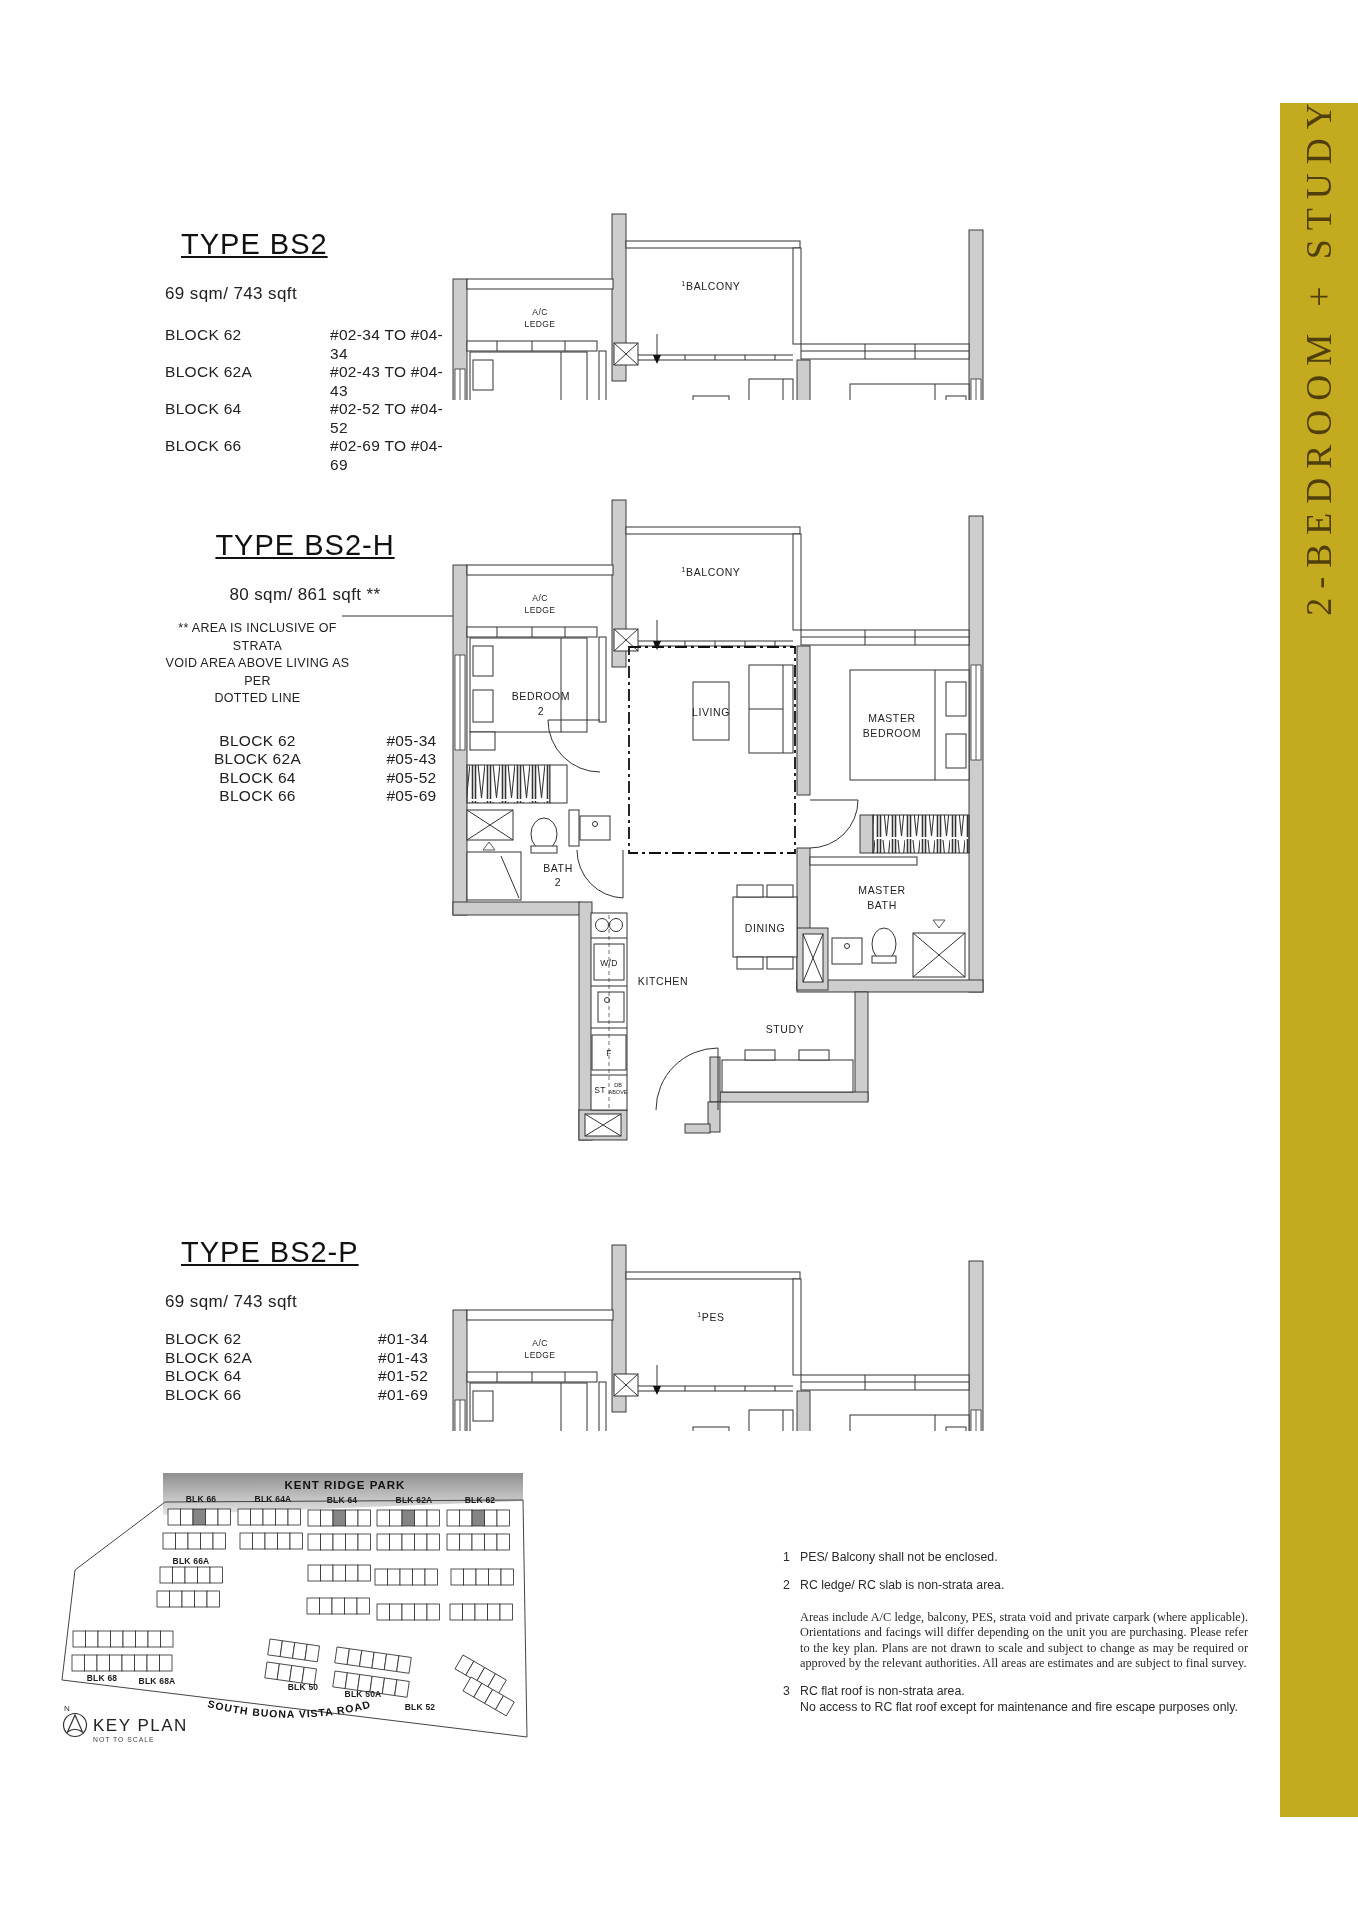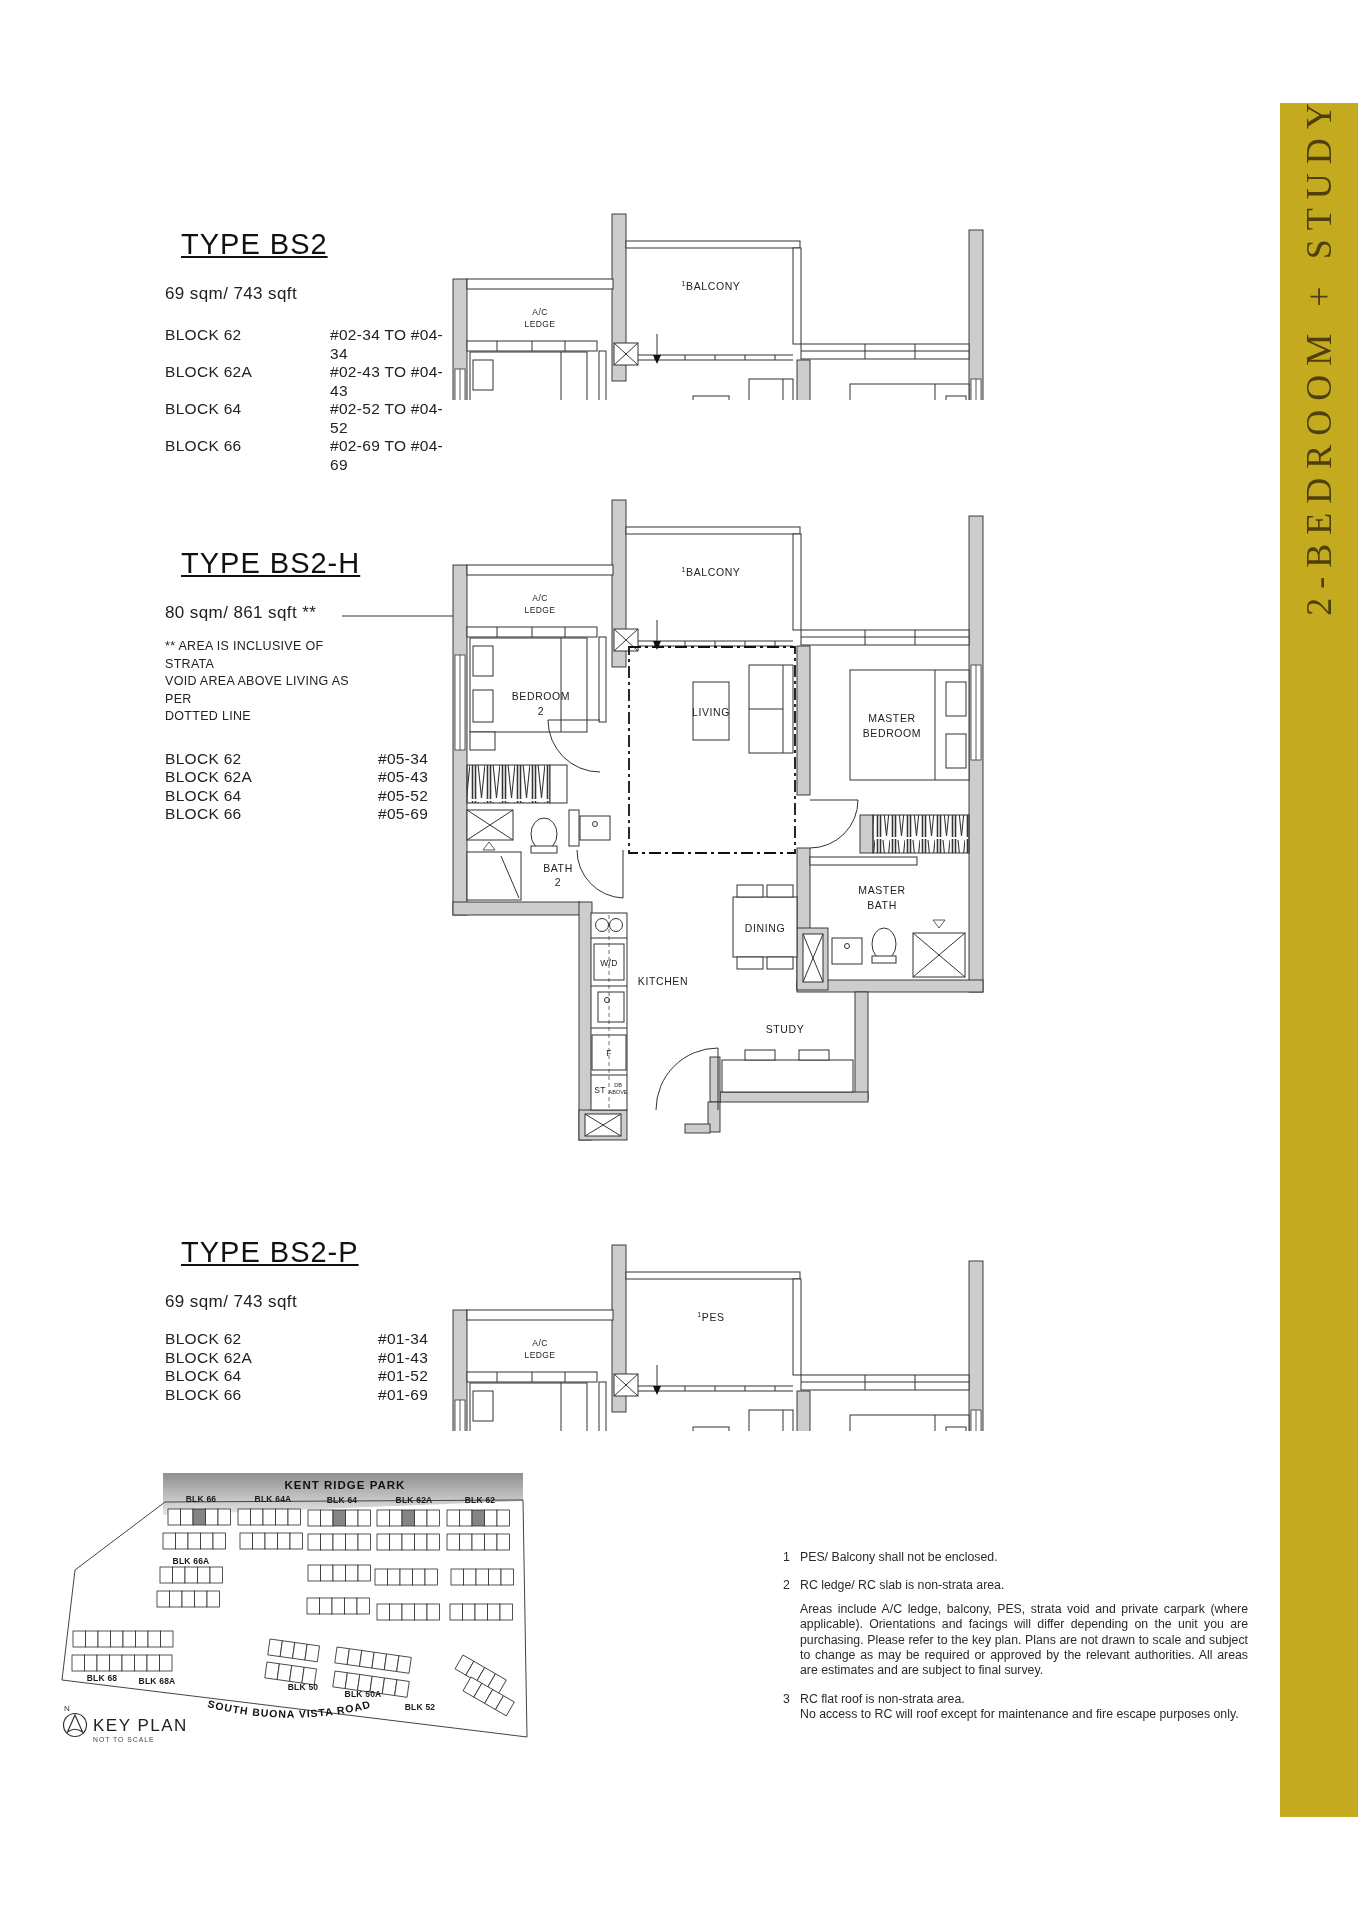--- a/index.html
+++ b/index.html
@@ -4,21 +4,21 @@
 <style>
   html,body{margin:0;padding:0;background:#fff;}
   .page{position:relative;width:1358px;height:1920px;background:#ffffff;overflow:hidden;
         font-family:"Liberation Sans",sans-serif;color:#1c1c1c;}
   
   .sidebar{position:absolute;left:1280px;top:103px;width:78px;height:1714px;}
   .sidebar-text{position:absolute;left:50%;top:252px;transform:translate(-50%,-50%) rotate(-90deg);
         white-space:nowrap;font-family:"Liberation Serif",serif;font-size:36px;letter-spacing:9px;}
   
   .type-sec{position:absolute;left:165px;width:280px;}
-  #sec-bs2{top:213px;} #sec-bs2h{top:532px;} #sec-bs2p{top:1221px;}
+  #sec-bs2{top:213px;} #sec-bs2h{top:514px;text-align:center;} #sec-bs2p{top:1221px;}
   .type-title{font-size:29px;font-weight:normal;letter-spacing:1px;margin:16px;line-height:30px;color:#111;text-decoration:underline;}
   .type-area{font-size:17px;margin-top:25px;letter-spacing:.4px;color:#222;}
   .type-note{font-size:12.5px;line-height:17.5px;letter-spacing:.3px;margin-top:15px;color:#222;width:185px;}
   .blk-list{margin-top:22px;}
   #sec-bs2h .blk-list{margin-top:24px;} #sec-bs2p .blk-list{margin-top:18px;}
   .blk-row{display:grid;grid-template-columns:137px auto;font-size:15.5px;line-height:18.5px;
         letter-spacing:.3px;color:#222;gap:28px;}
   .wide .blk-row{grid-template-columns:185px auto;}
   
   .plan{position:absolute;}
@@ -28,21 +28,21 @@
   #keyplan  {left:35px; top:1465px;}
   svg text{font-family:"Liberation Sans",sans-serif;}
   .rlabel{font-size:10.5px;fill:#222;letter-spacing:.6px;text-anchor:middle;}
   .rlabel-s{font-size:8.5px;fill:#222;letter-spacing:.4px;text-anchor:middle;}
   .tiny{font-size:5.5px;fill:#222;text-anchor:middle;}
   
   .footnotes{position:absolute;left:783px;top:1550px;width:465px;font-size:12.3px;line-height:15.4px;color:#2a2a2a;}
   .fn-item{display:grid;grid-template-columns:17px auto;margin-top:13px;}
   .fn-item:first-child{margin-top:0;}
   .fn-para{text-align:justify;}
-  .fn-para.gap{margin-top:8px;}
+  .fn-para.gap{margin-top:16px;font-family:Liberation Serif, serif;}
   .kp-label{font-size:8.5px;font-weight:bold;fill:#1a1a1a;text-anchor:middle;letter-spacing:.2px;}
 </style>
 </head>
 <body>
 
 <div class="page">
 
   <div class="sidebar" id="sidebar" style="background: rgb(195, 170, 30);">
     <span class="sidebar-text" style="color: rgb(79, 63, 12);">2-BEDROOM + STUDY</span>
   </div>
@@ -553,18 +553,18 @@
       <span>2</span>
       <div>
         <div>RC ledge/ RC slab is non-strata area.</div>
         <div class="fn-para gap">Areas include A/C ledge, balcony, PES, strata void and private carpark (where applicable). Orientations and facings will differ depending on the unit you are purchasing. Please refer to the key plan. Plans are not drawn to scale and subject to change as may be required or approved by the relevant authorities. All areas are estimates and are subject to final survey.</div>
       </div>
     </div>
     <div class="fn-item">
       <span>3</span>
       <div>
         <div>RC flat roof is non-strata area.</div>
-        <div class="fn-para">No access to RC will roof except for maintenance and fire escape purposes only.</div>
+        <div class="fn-para">No access to RC flat roof except for maintenance and fire escape purposes only.</div>
       </div>
     </div>
   </div>
 
 </div>
 
 </body></html>

